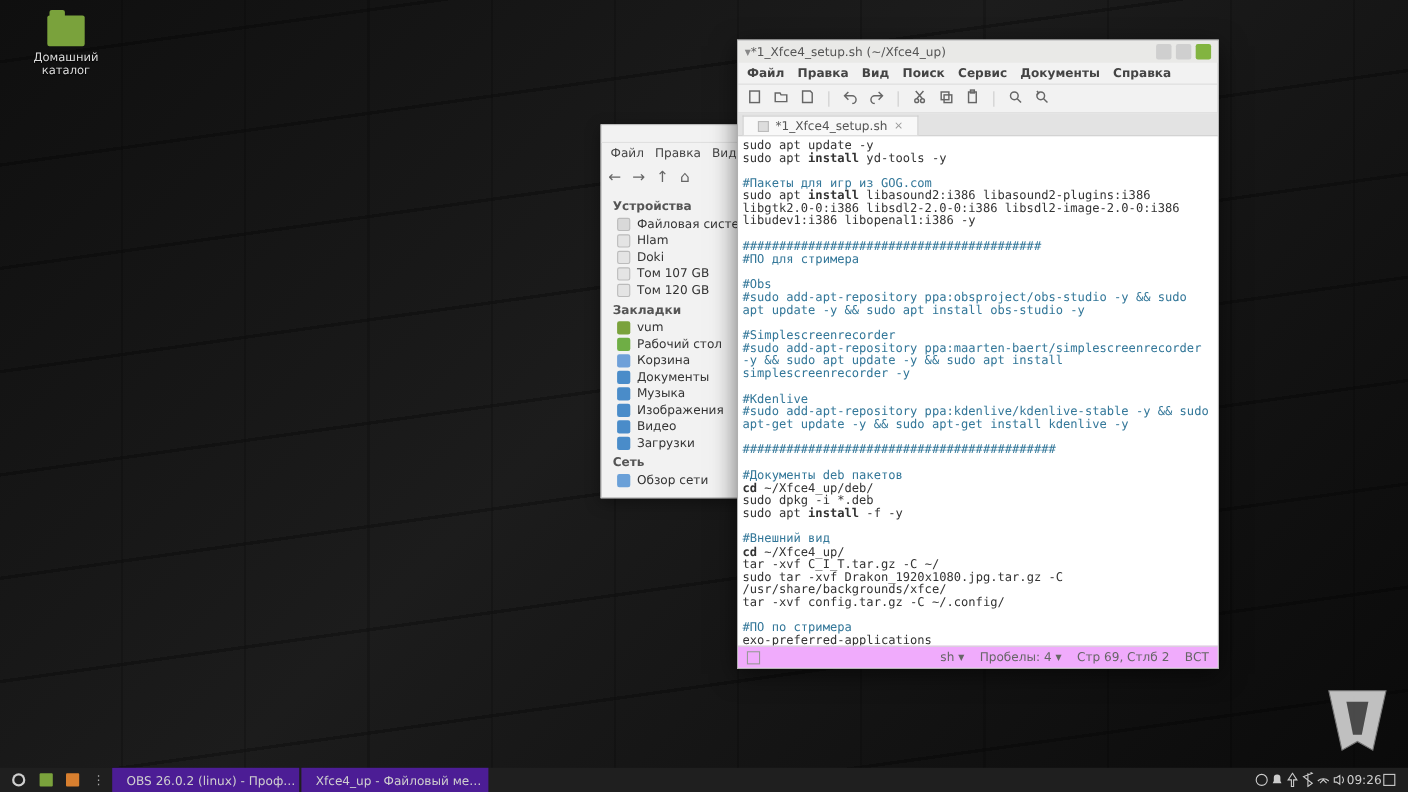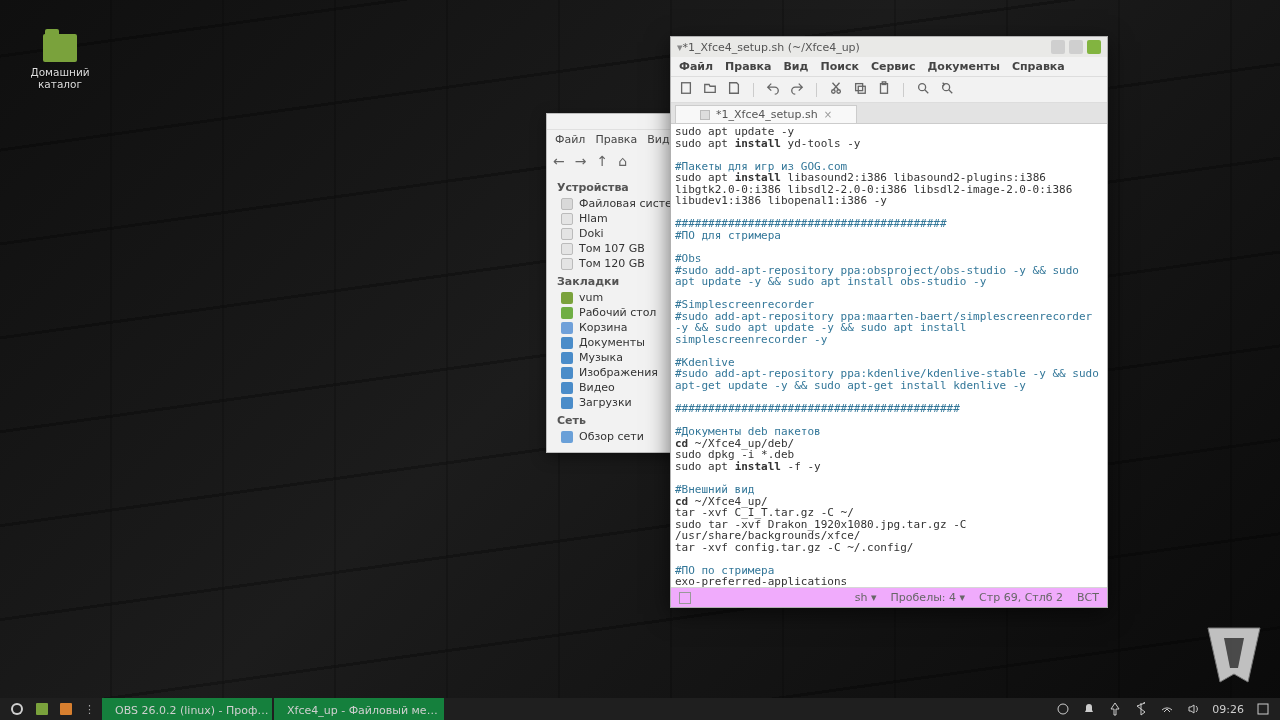--- a/index.html
+++ b/index.html
@@ -36,51 +36,51 @@
 #ed .titlebar .t { flex:1; text-align:left; color:#555; font-size:11px; }
 #ed .tbtn { width:14px; height:14px; margin-left:4px; border-radius:2px; display:inline-block; }
 .tmin{background:#cfcfcf}.tmax{background:#cfcfcf}.tclose{background:#82b440;border-radius:50%}
 .tdown{color:#888;font-size:11px;margin-right:auto}
 #ed .menubar { padding:3px 8px; font-size:11px; color:#444; border-bottom:1px solid #ddd;font-weight:bold; }
 #ed .menubar span { margin-right:12px; }
 #ed .icobar { padding:4px 8px; display:flex; align-items:center; gap:10px; border-bottom:1px solid #ddd; color:#777; }
 #ed .icobar .sep { width:1px; height:14px; background:#ccc; margin:0 2px; }
 #ed .icobar svg { width:14px; height:14px; stroke:#666; fill:none; stroke-width:1.5; }
 #ed .tabbar { background:#e3e3e3; padding:2px 4px 0; display:flex; border-bottom:1px solid #ccc; }
-#ed .tab { background:#f8f8f8; border:1px solid #ccc; border-bottom:none; padding:2px 24px; font-size:11px; color:#555; display:flex; align-items:center; gap:6px; }
+#ed .tab { background:#f8f8f8; border:1px solid #ccc; border-bottom:none; padding:2px 13px; font-size:11px; color:#555; display:flex; align-items:center; gap:6px; }
 #ed .tab .x { color:#999; font-size:10px; }
 #ed .editor { flex:1; background:#fff; font-family:"DejaVu Sans Mono","Liberation Mono",monospace; font-size:11px; line-height:1.05; color:#333; padding:2px 4px; white-space:pre-wrap; overflow:hidden; }
 #ed .status { height:20px; background:#f0abfc; border-top:1px solid #d6d6d6; display:flex; align-items:center; padding:0 8px; font-size:11px; color:#666; gap:14px; }
 #ed .status .spacer { flex:1; }
 .kw-sudo{color:#333;font-weight:normal}
 .kw-inst{color:#333;font-weight:bold}
 .cmt{color:#379;}
 .cd{color:#333;font-weight:bold}
 .tar{color:#333;font-weight:normal}
 
 
 #panel { position:absolute; left:0; right:0; bottom:0; height:22px; background:#1f1f1f; display:flex; align-items:center; color:#cfcfcf; font-size:11px; padding:0 4px; }
 #panel .pbtn { padding:0 6px; height:22px; display:flex; align-items:center; gap:5px; }
-#panel .task { background:#15803d; border-top:2px solid transparent; margin:0 1px; padding:0 8px; height:22px; display:flex; align-items:center; gap:5px; max-width:170px; overflow:hidden; white-space:nowrap; }
+#panel .task { background:#4c1d95; border-top:2px solid transparent; margin:0 1px; padding:0 8px; height:22px; display:flex; align-items:center; gap:5px; max-width:170px; overflow:hidden; white-space:nowrap; }
 #panel .task.active { background:#5f8b2d; color:#fff; }
 #panel .spacer { flex:1; }
-.tray { display:flex; align-items:center; gap:12px; padding-right:6px; }
+.tray { display:flex; align-items:center; gap:0; padding-right:6px; }
 .tray-ic { width:14px; height:14px; display:inline-block; }
 .clock { font-size:11px; }
 
 .logo { position:absolute; right:14px; bottom:30px; width:64px; height:70px; opacity:.85; }
 .logo svg { width:100%; height:100%; }
 
 .sq { display:inline-block; width:12px; height:12px; background:#7aa23c; border-radius:1px; }
 </style>
 </head>
 <body>
 
 <div id="desktop">
-  <div class="desk-icon" style="left:24px;top:34px">
+  <div class="desk-icon" style="left:24px;top:14px">
     <div class="folder"></div>
     <div style="white-space:pre-line">Домашний
 каталог</div>
   </div>
   <div class="logo">
     <svg viewBox="0 0 64 70">
         <path d="M6 8 L58 8 L46 62 L32 54 L18 62 Z" fill="#e0e0e0" stroke="#888"></path>
         <path d="M22 18 L42 18 L36 48 L28 48 Z" fill="#555"></path>
       </svg>
   </div>

